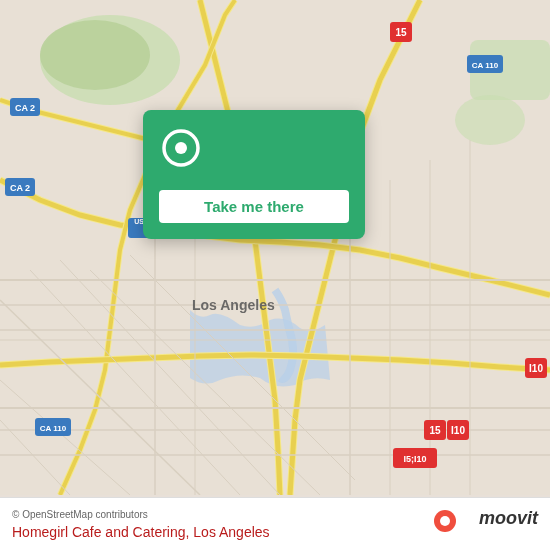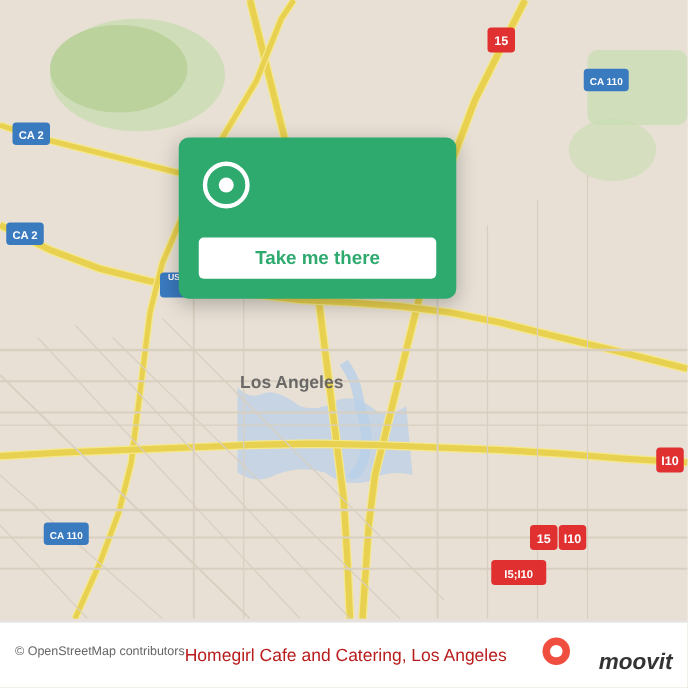--- a/index.html
+++ b/index.html
@@ -59,38 +59,38 @@
       padding: 10px 12px 10px;
       display: flex;
       align-items: center;
       justify-content: space-between;
       z-index: 10;
       border-top: 1px solid #ddd;
     }
 
     #bottom-left {
       display: flex;
-      flex-direction: row;
+      flex-direction: column;
     }
 
     #osm-credit {
       font-size: 10px;
       color: #666;
       margin-bottom: 4px;
     }
 
     #location-name {
       font-size: 14px;
       color: #b91c1c;
       font-weight: normal;
     }
 
     #moovit-logo {
       display: flex;
-      align-items: flex-end;
+      align-items: flex-start;
       gap: 20px;
     }
 
     #moovit-text {
       font-size: 18px;
       font-weight: bold;
       color: #333;
       font-style: italic;
     }
 

